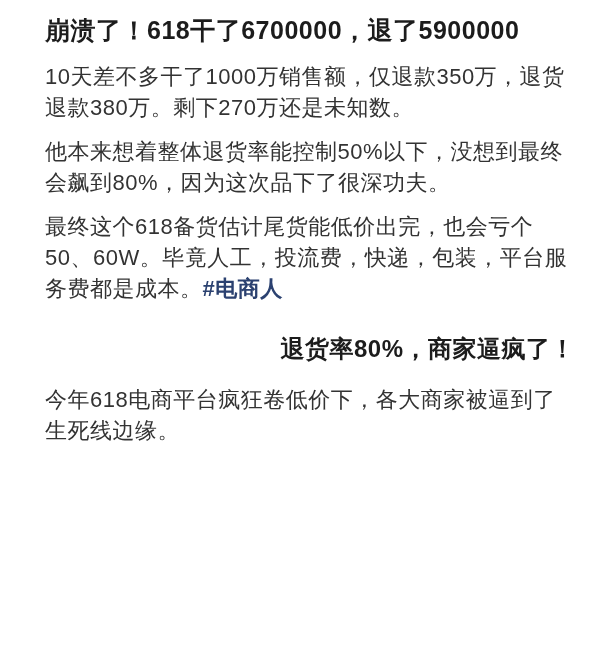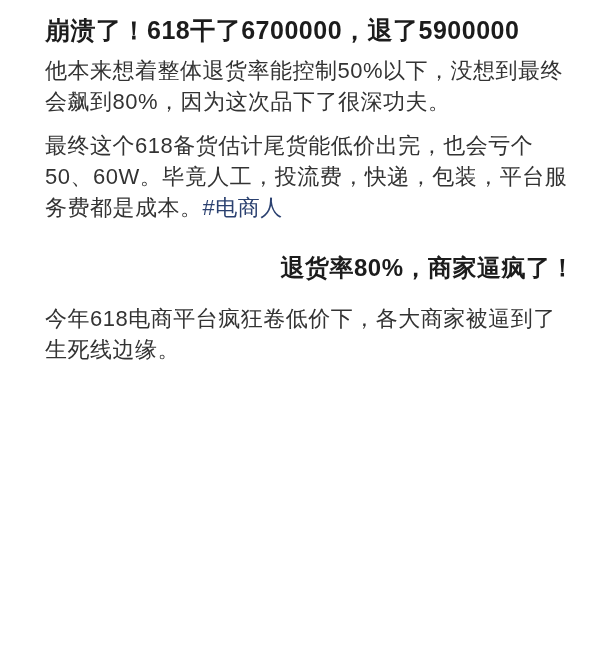--- a/index.html
+++ b/index.html
@@ -13,58 +13,60 @@
     overflow: hidden;
     font-family: "Liberation Sans", "DejaVu Sans", sans-serif;
   }
   .page {
     box-sizing: border-box;
     width: 615px;
     height: 656px;
     padding: 12px 40px 0 45px;
   }
   .post-title {
-    margin: 0 0 6px 0;
+    margin: 0 0 12px 0;
     font-size: 25px;
     font-weight: 700;
     line-height: 37px;
     letter-spacing: 0.5px;
     color: var(--color-heading, #1c1c1c);
   }
   .body-text {
     margin: 0 0 13px 0;
     font-size: 22px;
     font-weight: 400;
     line-height: 31px;
     letter-spacing: 0.5px;
     color: var(--color-text, #333333);
   }
   .hashtag {
     color: var(--color-hashtag, #2b4170);
     text-decoration: none;
     cursor: pointer;
+    font-weight: bold;
   }
   .section-heading {
     margin: 29px 0 19px 0;
     font-size: 24px;
     font-weight: 700;
     line-height: 32px;
     letter-spacing: 0.5px;
     color: var(--color-heading, #1c1c1c);
     text-align: right;
   }
 </style>
 </head>
 <body>
 
 <div class="page">
 
   <h1 class="post-title">崩溃了！618干了6700000，退了5900000</h1>
 
 
+  <p class="body-text">10天差不多干了1000万销售额，仅退款350万，退货退款380万。剩下270万还是未知数。</p>
 
 
   <p class="body-text">他本来想着整体退货率能控制50%以下，没想到最终会飙到80%，因为这次品下了很深功夫。</p>
 
   <p class="body-text"><span>最终这个618备货估计尾货能低价出完，也会亏个50、60W。毕竟人工，投流费，快递，包装，平台服务费都是成本。</span><a class="hashtag">#电商人</a></p>
 
   <h2 class="section-heading">退货率80%，商家逼疯了！</h2>
 
   <p class="body-text">今年618电商平台疯狂卷低价下，各大商家被逼到了生死线边缘。</p>
 

